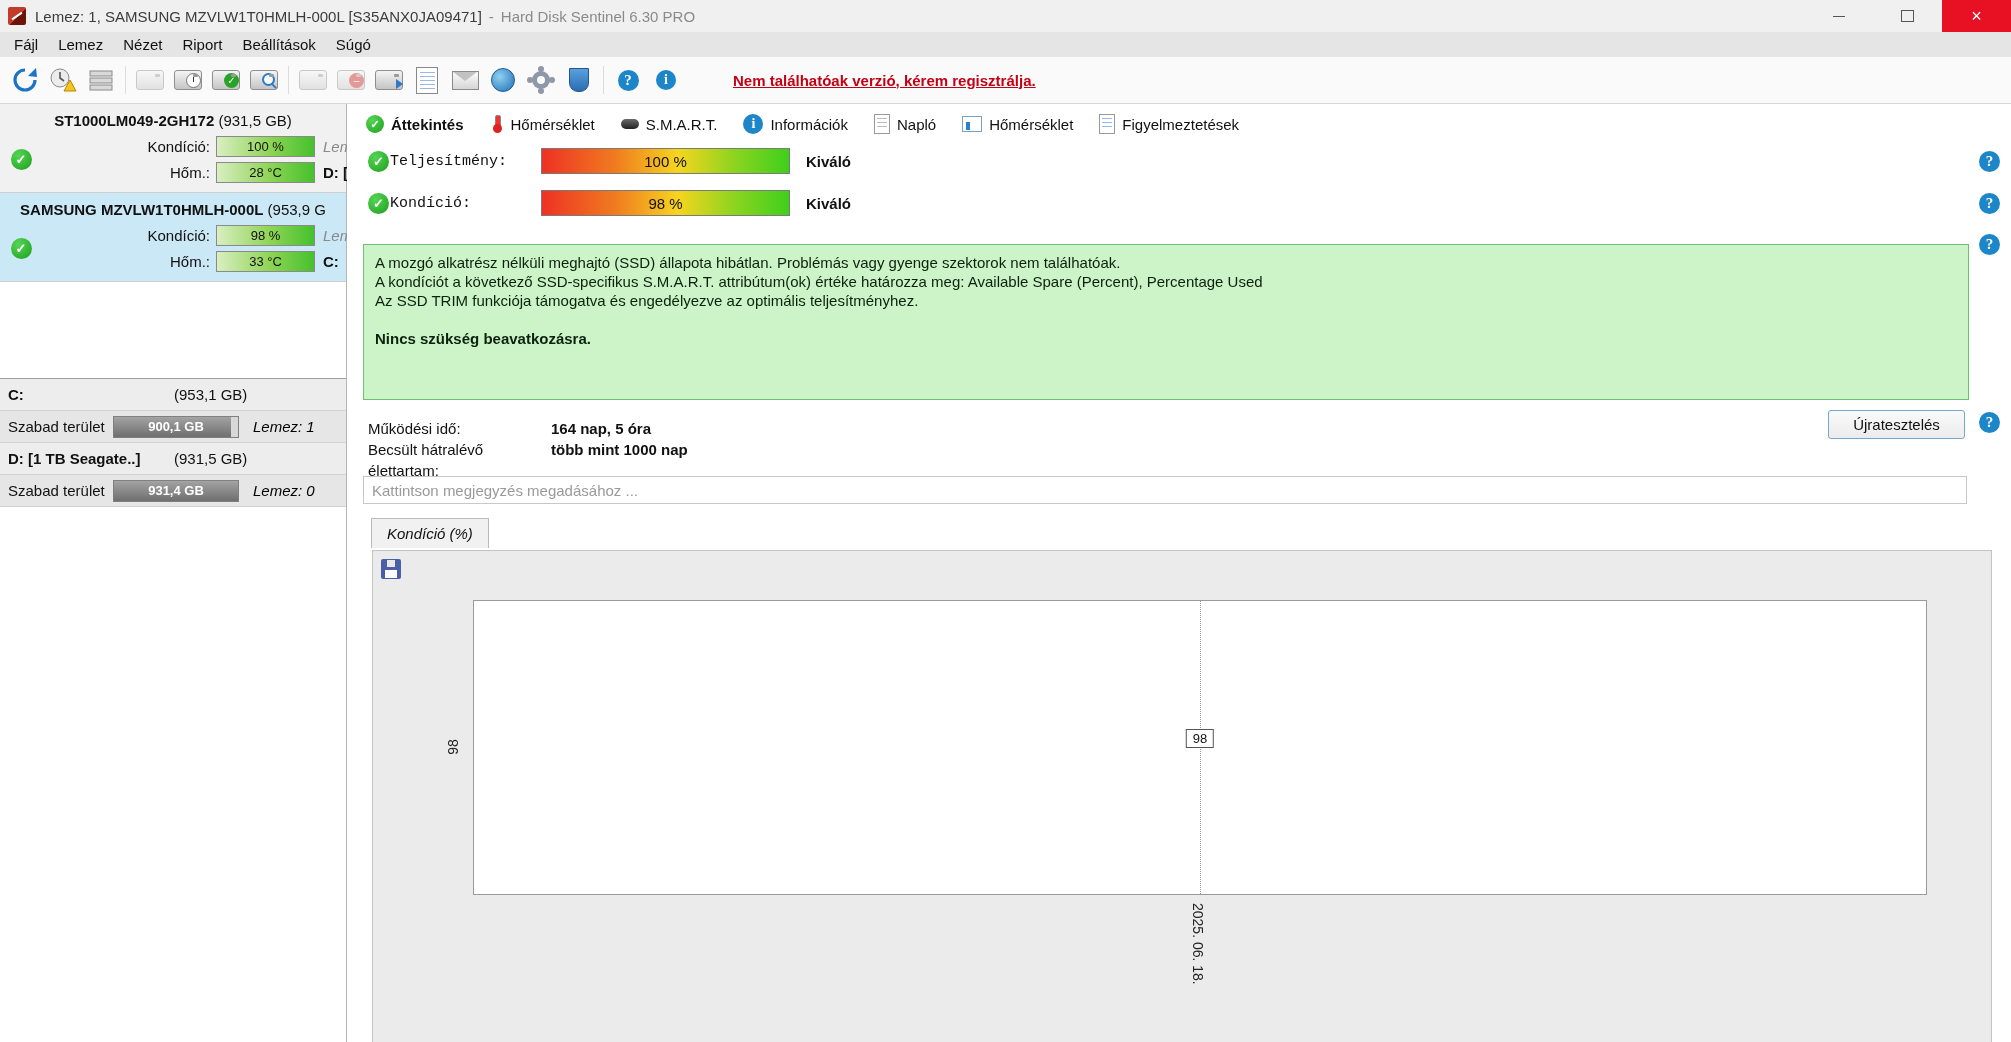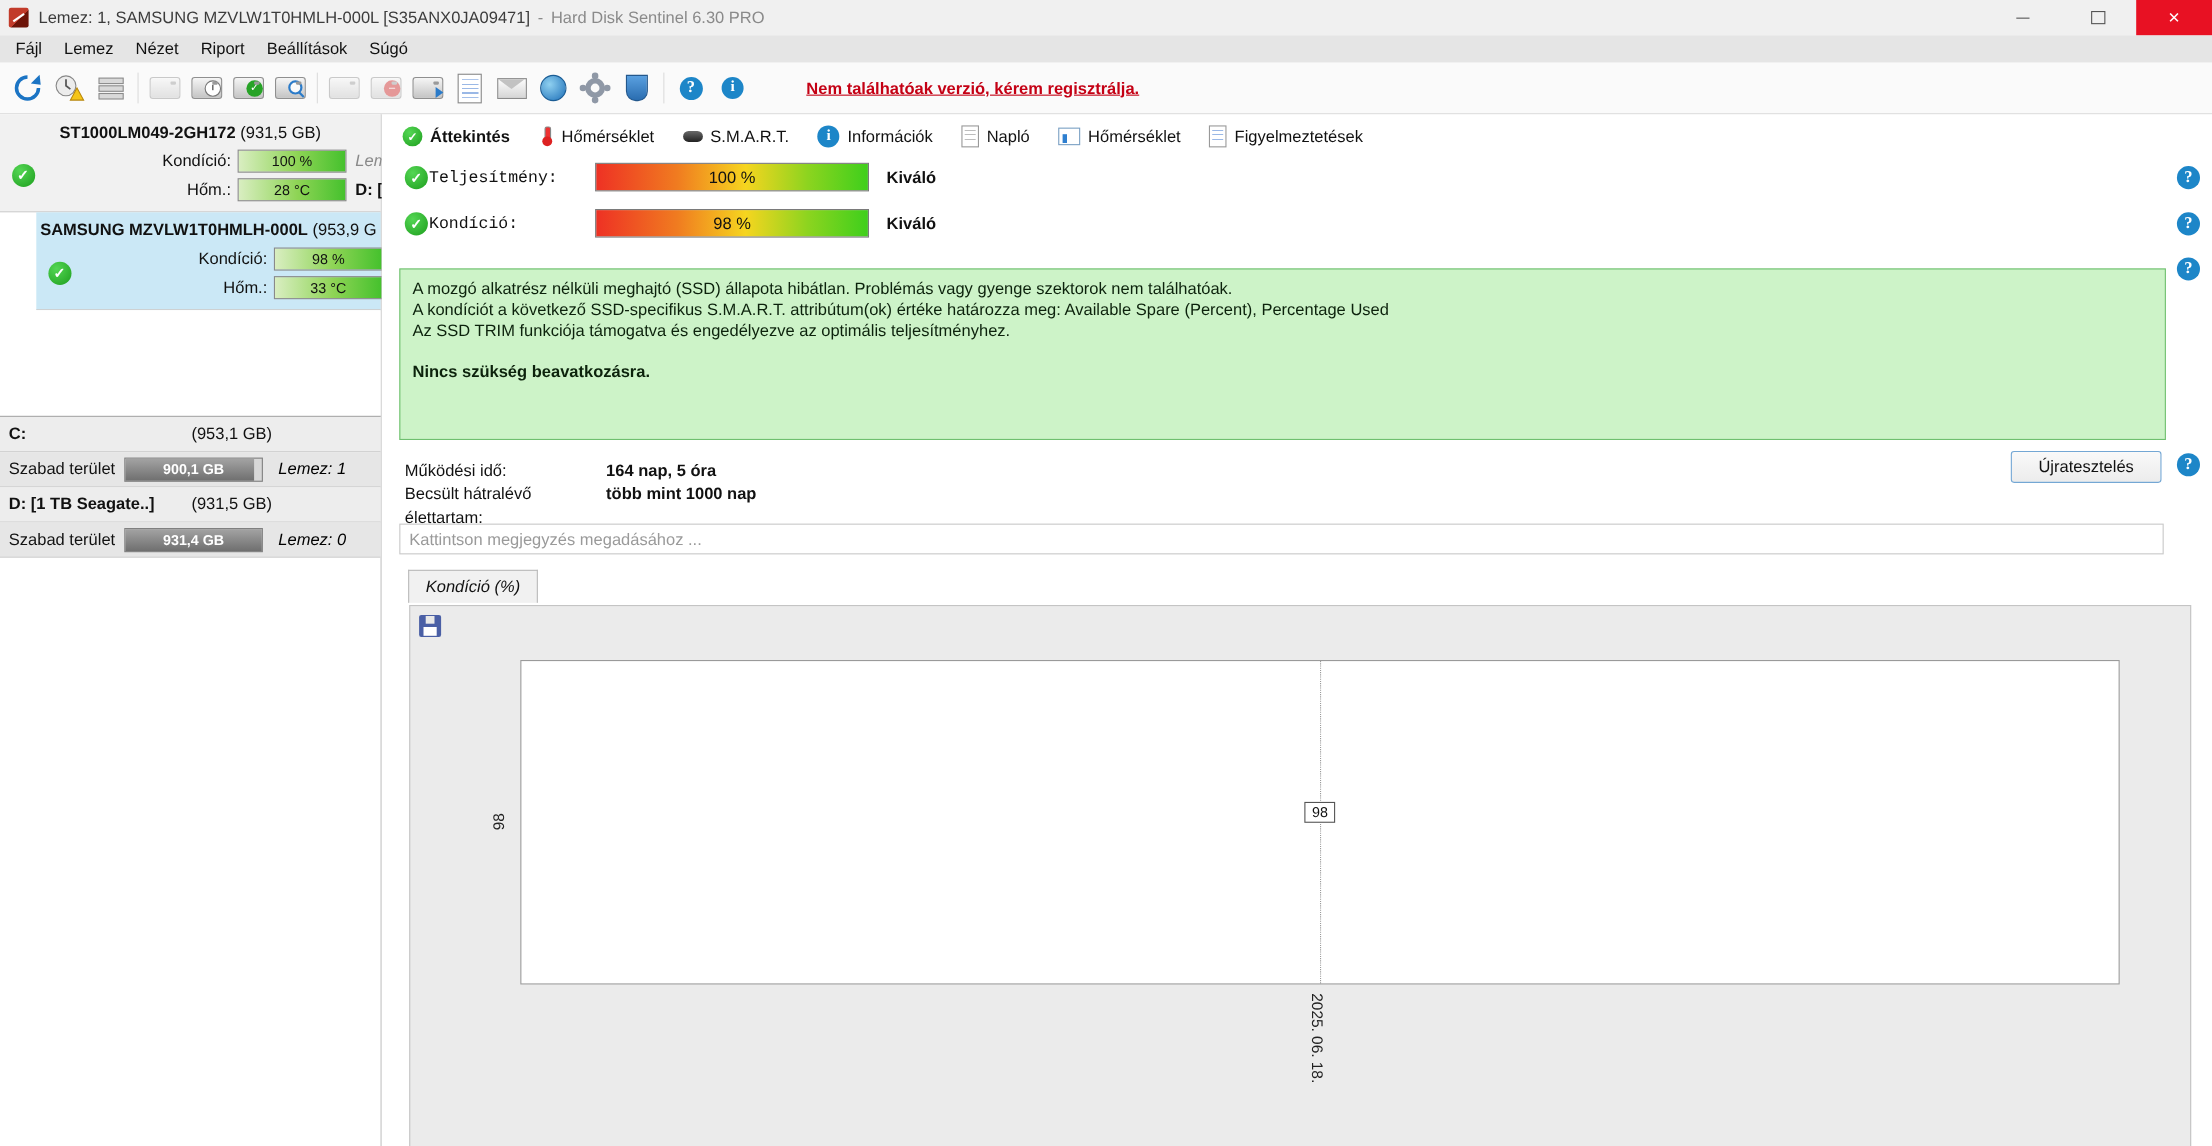--- a/index.html
+++ b/index.html
@@ -59,21 +59,21 @@
          font-family:"Liberation Serif",serif;font-size:15px;display:inline-flex;align-items:center;justify-content:center;}
   .infoc{width:20px;height:20px;border-radius:50%;background:#1d86c8;color:#fff;font-weight:700;
          font-family:"Liberation Serif",serif;font-size:14px;display:inline-flex;align-items:center;justify-content:center;flex:none;}
 
   
   .content{display:flex;height:938px;flex:none;}
 
   
   .sidebar{width:346px;flex:none;background:#fff;border-right:1px solid #b5b5b5;display:flex;flex-direction:column;}
   .disk-entry{padding:6px 0 7px 0;border-bottom:1px solid #cfcfcf;background:#f1f1f1;}
-  .disk-entry.selected{background:#cbe8f6;margin-left:33px;}
+  .disk-entry.selected{background:#cbe8f6;}
   .de-head{text-align:center;white-space:nowrap;overflow:hidden;padding:2px 0 4px 0;}
   .de-grid{display:flex;}
   .de-ico{width:42px;display:flex;align-items:center;justify-content:center;flex:none;}
   .de-rows{flex:1;}
   .de-row{display:flex;align-items:center;height:26px;}
   .de-label{width:168px;text-align:right;flex:none;}
   .sbar{width:97px;height:19px;border:1px solid #8a8a8a;margin-left:6px;flex:none;
         background:linear-gradient(90deg,#d9eec1,#8ed455 55%,#45c12d);
         font-size:13px;text-align:center;line-height:19px;color:#111;}
   .de-extra{margin-left:8px;white-space:nowrap;overflow:hidden;}

